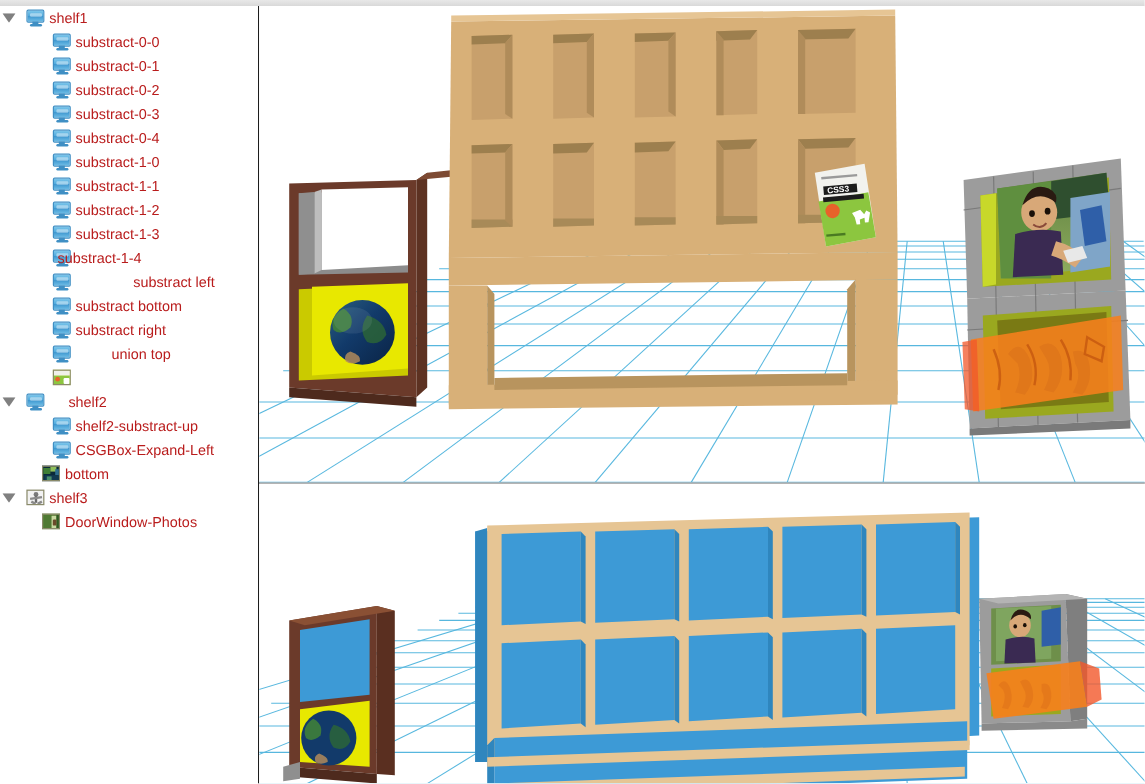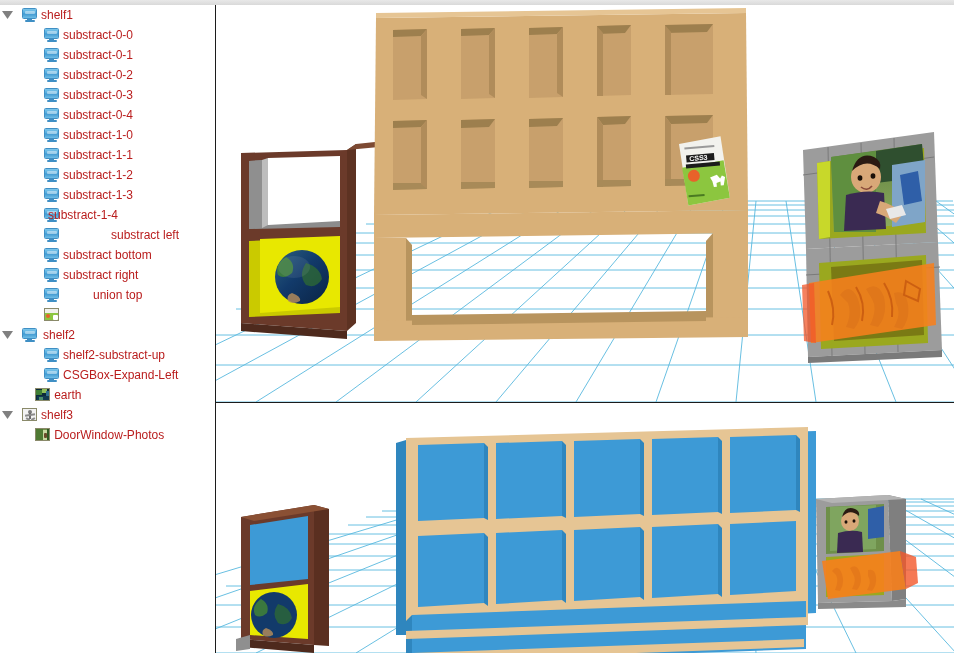--- a/index.html
+++ b/index.html
@@ -111,32 +111,32 @@
           <i class="a"></i>
           <i class="b"></i>
           <i class="c"></i>
           <i class="d"></i>
         </span>
       </div>
       <div class="tree-row"><span class="twisty" style="left: 2px;">
           <svg width="11" height="8" viewBox="0 0 11 8">
             <polygon points="0,0 11,0 5.5,8" fill="#808080"></polygon>
           </svg>
-        </span><span class="row-icon ico-monitor" style="left: 22px;"><span class="scr"></span><span class="stand"></span><span class="base"></span></span><span class="row-label" style="left: 43px; text-align: center;">shelf2</span></div>
+        </span><span class="row-icon ico-monitor" style="left: 22px;"><span class="scr"></span><span class="stand"></span><span class="base"></span></span><span class="row-label" style="left: 57px; text-align: center;">shelf2</span></div>
       <div class="tree-row"><span class="row-icon ico-monitor" style="left: 44px;"><span class="scr"></span><span class="stand"></span><span class="base"></span></span><span class="row-label" style="left: 63px;">shelf2-substract-up</span></div>
       <div class="tree-row"><span class="row-icon ico-monitor" style="left: 44px;"><span class="scr"></span><span class="stand"></span><span class="base"></span></span><span class="row-label" style="left: 63px;">CSGBox-Expand-Left</span></div>
       <div class="tree-row">
         <span class="ico-thumb th-earth" style="left: 35.2px;">
           <i class="a"></i>
           <i class="b"></i>
           <i class="c"></i>
           <i class="d"></i>
           <i class="e"></i>
         </span>
-        <span class="row-label" style="left: 54.2px;">earth</span>
+        <span class="row-label" style="left: 54.2px;">bottom</span>
       </div>
       <div class="tree-row">
         <span class="twisty" style="left: 2px;">
           <svg width="11" height="8" viewBox="0 0 11 8">
             <polygon points="0,0 11,0 5.5,8" fill="#808080"></polygon>
           </svg>
         </span>
         <span class="ico-thumb th-shelf3" style="left: 22px;">
           <i class="a"></i>
           <i class="b"></i>

